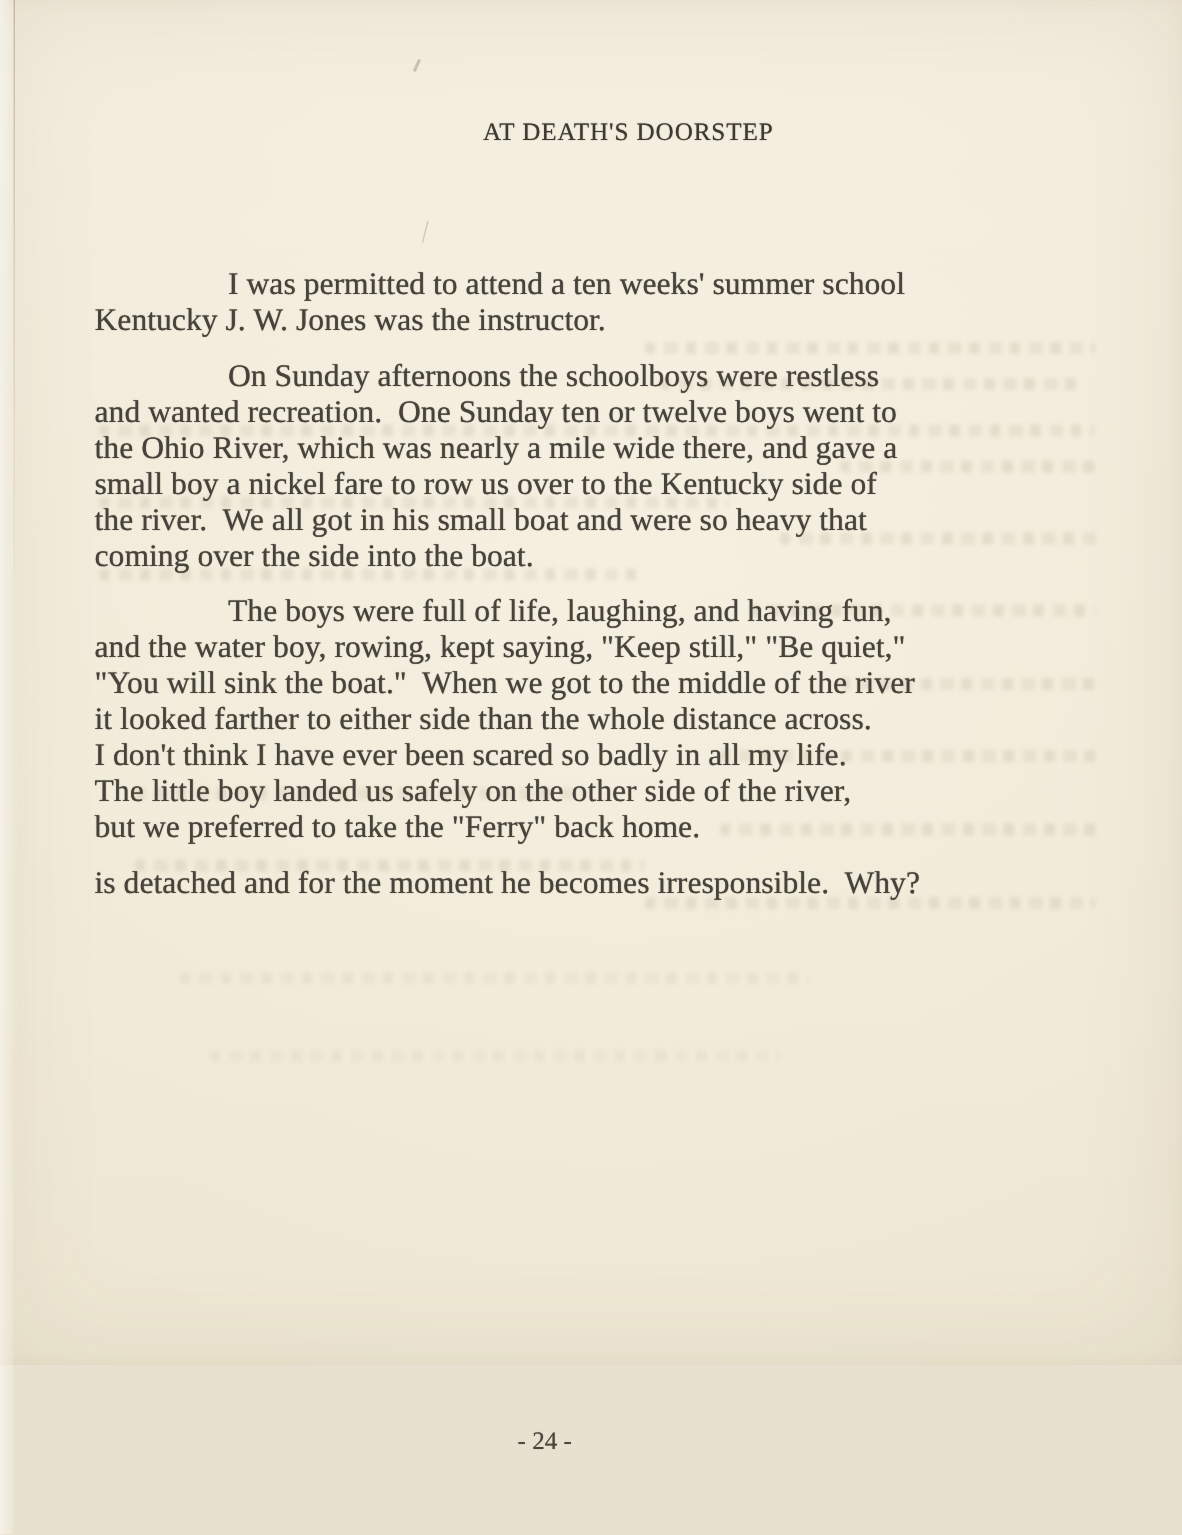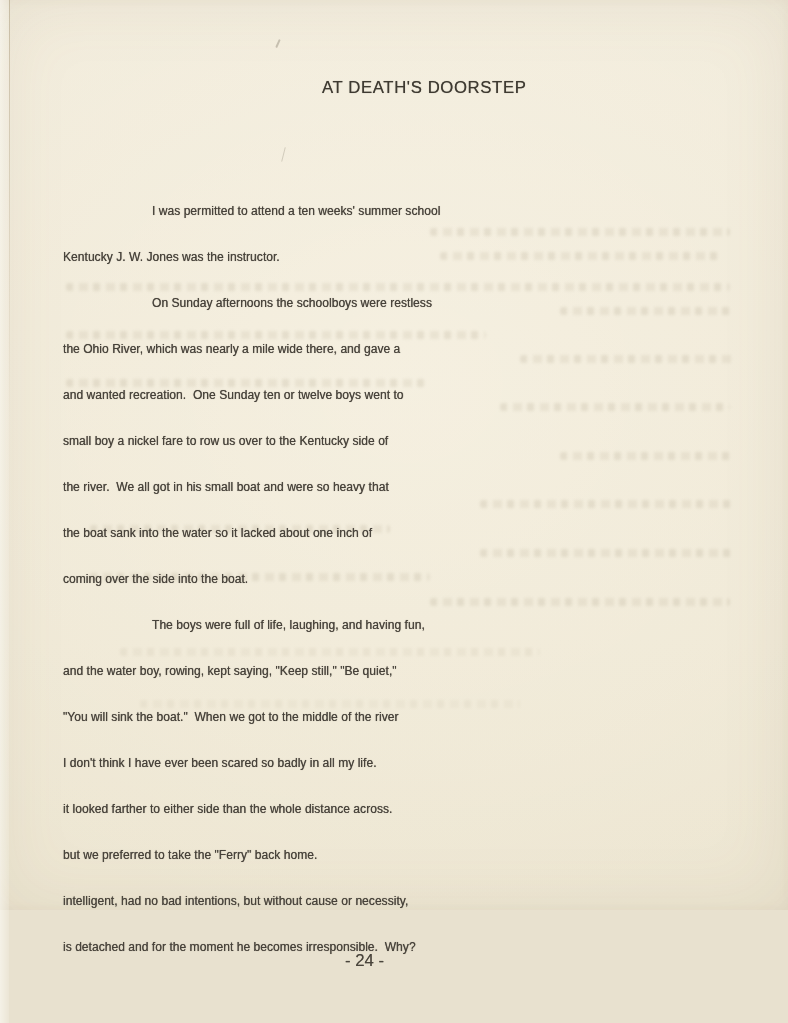--- a/index.html
+++ b/index.html
@@ -11,21 +11,21 @@
     background: #e8e1cf;
   }
   .page {
     position: relative;
     width: 788px;
     height: 910px;
     background:
       radial-gradient(ellipse 120% 90% at 52% 42%, rgba(255,252,242,0.35), rgba(255,252,242,0) 70%),
       linear-gradient(180deg, #f2ecdc 0%, #f0e9d7 35%, #efe8d5 70%, #ede6d2 100%);
     box-shadow: inset 0 0 70px rgba(128,110,78,0.10), inset 0 0 12px rgba(128,110,78,0.06);
-    font-family: Liberation Sans, sans-serif;
+    font-family: Liberation Serif, serif;
     color: #443f36;
   }
   
   .edge-strip {
     position: absolute;
     left: 0; top: 0;
     width: 9px; height: 1023px;
     background: linear-gradient(90deg, rgba(255,255,250,0.55), rgba(255,255,250,0.15));
   }
   .edge-crease {
@@ -49,27 +49,26 @@
     position: absolute;
     top: 177px;
     left: 0;
     width: 788px;
   }
   .body-text p {
     margin: 0 0 13px 0;
     padding: 0 0 0 63px;
   }
   .line {
-    font-size: 12px;
+    font-size: 21px;
     line-height: 24px;
     white-space: pre;
     letter-spacing: 0.05px;
     color: #47423a;
     text-shadow: 0 0 0.7px rgba(66,61,52,0.7), 0.3px 0.3px 0.4px rgba(66,61,52,0.25);
-    margin-top: 22px;
   }
   .line.first { padding-left: 89px; }
   .page-number {
     position: absolute;
     top: 949px;
     left: 345px;
     font-size: 16.75px;
     line-height: 24px;
     white-space: pre;
     color: #4a453c;
@@ -127,36 +126,35 @@
 
   <div class="title">AT DEATH'S DOORSTEP</div>
 
   <div class="body-text">
     <p>
       <span class="line first" style="display:block">I was permitted to attend a ten weeks' summer school</span>
       <span class="line" style="display:block">Kentucky J. W. Jones was the instructor.</span>
     </p>
     <p>
       <span class="line first" style="display:block">On Sunday afternoons the schoolboys were restless</span>
+      <span class="line" style="display:block">and wanted recreation.  One Sunday ten or twelve boys went to</span>
       <span class="line" style="display:block">the Ohio River, which was nearly a mile wide there, and gave a</span>
-      <span class="line" style="display:block">and wanted recreation.  One Sunday ten or twelve boys went to</span>
       <span class="line" style="display:block">small boy a nickel fare to row us over to the Kentucky side of</span>
       <span class="line" style="display:block">the river.  We all got in his small boat and were so heavy that</span>
-      <span class="line" style="display:block">the boat sank into the water so it lacked about one inch of</span>
       <span class="line" style="display:block">coming over the side into the boat.</span>
     </p>
     <p>
       <span class="line first" style="display:block">The boys were full of life, laughing, and having fun,</span>
       <span class="line" style="display:block">and the water boy, rowing, kept saying, "Keep still," "Be quiet,"</span>
       <span class="line" style="display:block">"You will sink the boat."  When we got to the middle of the river</span>
+      <span class="line" style="display:block">it looked farther to either side than the whole distance across.</span>
       <span class="line" style="display:block">I don't think I have ever been scared so badly in all my life.</span>
-      <span class="line" style="display:block">it looked farther to either side than the whole distance across.</span>
+      <span class="line" style="display:block">The little boy landed us safely on the other side of the river,</span>
       <span class="line" style="display:block">but we preferred to take the "Ferry" back home.</span>
     </p>
     <p>
-      <span class="line" style="display:block">intelligent, had no bad intentions, but without cause or necessity,</span>
       <span class="line" style="display:block">is detached and for the moment he becomes irresponsible.  Why?</span>
     </p>
   </div>
 
   <div class="page-number">- 24 -</div>
 
 </div>
 
 </body></html>

